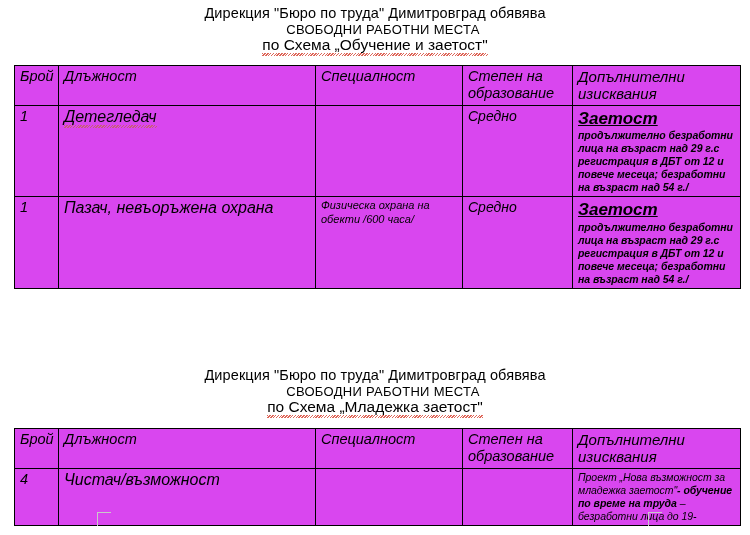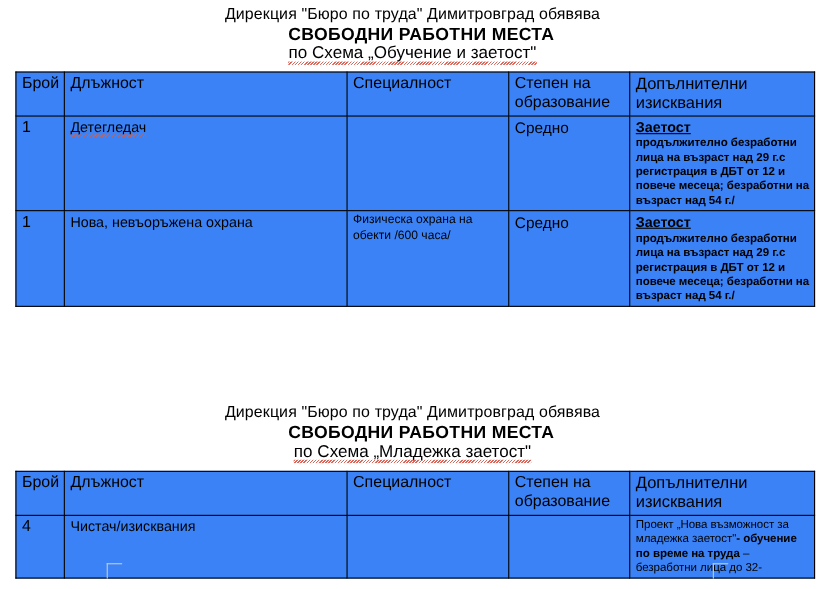--- a/index.html
+++ b/index.html
@@ -32,22 +32,22 @@
   .heading-group {
     text-align: center;
     line-height: 1.07;
   }
   .line-org {
     font-size: 14.5px;
     letter-spacing: 0.1px;
     white-space: nowrap;
   }
   .line-main {
-    font-size: 16px;
-    font-weight: bold;
+    font-size: 13px;
+    font-weight: normal;
     letter-spacing: 0.3px;
     margin-top: 1px;
     white-space: nowrap;
     margin-left: 16px;
   }
   .line-scheme {
     font-size: 15.5px;
     margin-top: 1px;
     white-space: nowrap;
     display: inline-block;
@@ -70,21 +70,22 @@
         #d84a3a 0px, #d84a3a 1px,
         transparent 1px, transparent 2px);
     opacity: 0.85;
   }
 
   
   table.vac {
     border-collapse: collapse;
     table-layout: fixed;
     position: absolute;
-    background: #3b82f6;
+    background: #d946ef;
+    font-style: italic;
   }
   table.vac td, table.vac th {
     border: 1px solid #000000;
     vertical-align: top;
     padding: 2px 4px 2px 5px;
     text-align: left;
     font-weight: normal;
   }
   .col-count  { width: 44px;  }
   .col-pos    { width: 257px; }
@@ -101,21 +102,21 @@
     line-height: 1.15;
     padding-top: 3px;
   }
 
   td.cell-count {
     text-align: center;
     font-size: 14.5px;
     vertical-align: middle;
   }
   td.cell-pos {
-    font-size: 13px;
+    font-size: 16px;
     vertical-align: middle;
   }
   td.cell-spec {
     font-size: 11px;
     line-height: 1.2;
     vertical-align: middle;
   }
   td.cell-edu {
     font-size: 14px;
     vertical-align: top;
@@ -124,21 +125,21 @@
   td.cell-req {
     font-size: 10.5px;
     line-height: 1.25;
     vertical-align: top;
     padding-top: 3px;
   }
 
   .req-title {
     font-weight: bold;
     text-decoration: underline;
-    font-size: 13px;
+    font-size: 17px;
     display: block;
   }
   .req-body {
     font-weight: bold;
     display: block;
     letter-spacing: -0.05px;
   }
   .req-plain {
     font-weight: normal;
     display: block;
@@ -211,21 +212,21 @@
         </td>
         <td class="cell-spec"></td>
         <td class="cell-edu">Средно</td>
         <td class="cell-req">
           <span class="req-title">Заетост</span>
           <span class="req-body">продължително безработни лица на възраст над 29 г.с регистрация в ДБТ от 12 и повече месеца;  безработни на възраст над 54 г./</span>
         </td>
       </tr>
       <tr style="height:72px;">
         <td class="cell-count">1</td>
-        <td class="cell-pos">Нова, невъоръжена охрана</td>
+        <td class="cell-pos">Пазач, невъоръжена охрана</td>
         <td class="cell-spec">Физическа охрана на обекти /600 часа/</td>
         <td class="cell-edu">Средно</td>
         <td class="cell-req">
           <span class="req-title">Заетост</span>
           <span class="req-body">продължително безработни лица на възраст над 29 г.с регистрация в ДБТ от 12 и повече месеца;  безработни на възраст над 54 г./</span>
         </td>
       </tr>
     </tbody>
   </table>
 
@@ -252,25 +253,25 @@
         <th class="th-normal">Брой</th>
         <th class="th-normal">Длъжност</th>
         <th class="th-normal">Специалност</th>
         <th class="th-normal">Степен на образование</th>
         <th class="th-small">Допълнителни изисквания</th>
       </tr>
     </thead>
     <tbody>
       <tr style="height:56px;">
         <td class="cell-count" style="vertical-align:top;">4</td>
-        <td class="cell-pos" style="vertical-align:top;">Чистач/изисквания</td>
+        <td class="cell-pos" style="vertical-align:top;">Чистач/възможност</td>
         <td class="cell-spec"></td>
         <td class="cell-edu"></td>
         <td class="cell-req">
-          <span class="req-plain"><span>Проект „Нова възможност за младежка заетост"</span><b>- обучение по време на труда</b> <span>– безработни лица до 32-</span></span>
+          <span class="req-plain"><span>Проект „Нова възможност за младежка заетост"</span><b>- обучение по време на труда</b> <span>– безработни лица до 19-</span></span>
         </td>
       </tr>
     </tbody>
   </table>
 
   <div class="corner" style="left:97px; top:512px;"></div>
   <div class="corner" style="left:648px; top:512px;"></div>
 
 </div>
 

